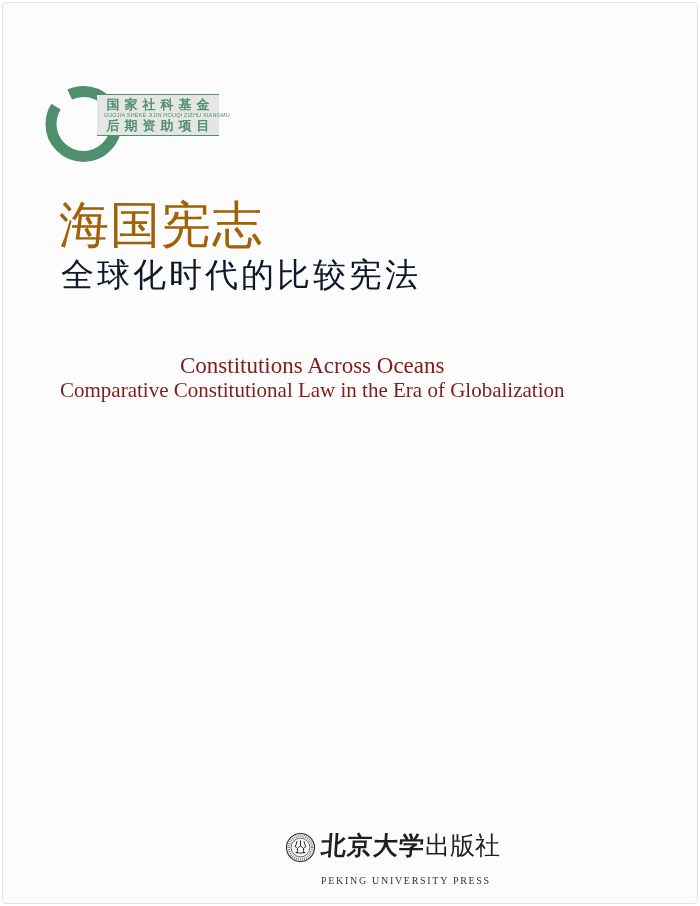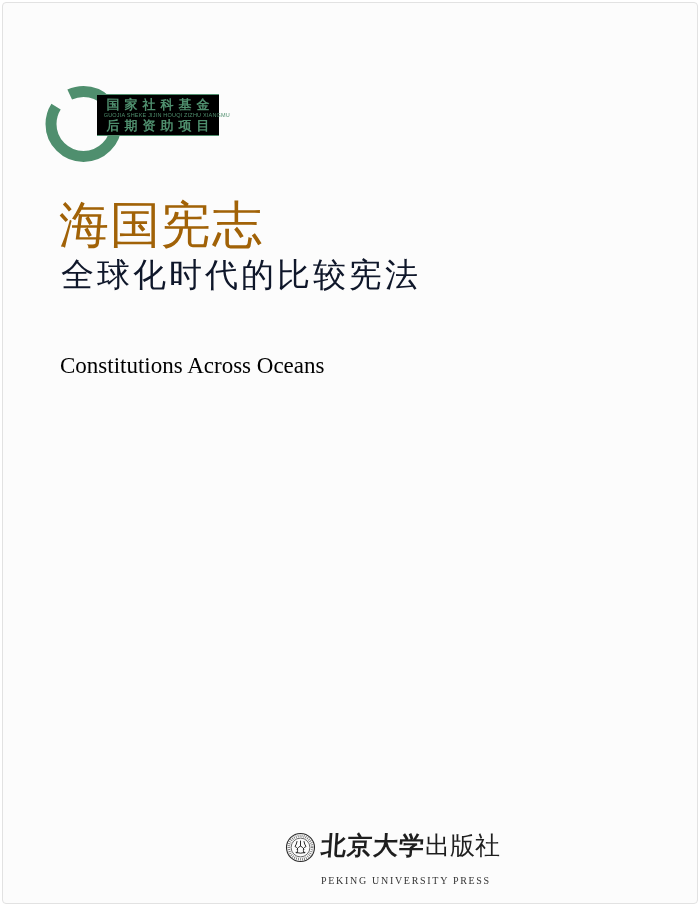--- a/index.html
+++ b/index.html
@@ -7,38 +7,38 @@
   body { width:700px; height:906px; position:relative;
          font-family:"Liberation Serif", serif; }
 
   .page { position:absolute; inset:2px; background:#fcfcfc;
           border:1px solid #e2e2e2; border-radius:4px; overflow:hidden; }
 
   
   .fund-logo { position:absolute; left:42px; top:82px; width:180px; height:80px; }
   .fund-ring { position:absolute; left:0; top:0; }
   .fund-text { position:absolute; left:52px; top:9px; width:122px;
-               background:#000000; border-top:1px solid #4f8f6e;
+               background:#e5e5e5; border-top:1px solid #4f8f6e;
                border-bottom:1px solid #4f8f6e; padding:3px 2px 2px 2px;
                text-align:center; color:#4f8f6e;
                font-family:"Liberation Sans", sans-serif; }
   .fund-line-cn { font-size:13px; font-weight:700; letter-spacing:5px;
                   text-indent:5px; line-height:14px; white-space:nowrap; }
   .fund-pinyin  { font-size:6px; letter-spacing:0.2px; line-height:7px;
                   white-space:nowrap; transform:scale(0.92);
                   transform-origin:center; }
 
   
   .main-title { position:absolute; left:56px; top:194px; font-size:50px;
                 line-height:56px; font-weight:400; letter-spacing:1px;
                 color:#a16207; }
   .sub-title  { position:absolute; left:58px; top:252px; font-size:33px;
                 line-height:40px; font-weight:400; letter-spacing:3px;
                 color:#0f172a; }
-  .en-title   { position:absolute; left:57px; top:350px; color:#000000;text-align:center; }
+  .en-title   { position:absolute; left:57px; top:350px; color:#7f1d1d;text-align:center; }
   .en-line1   { font-size:23px; line-height:25px; }
   .en-line2   { font-size:21px; line-height:24px; }
 
   
   .author { position:absolute; left:492px; top:459px; font-size:29px;
             color:#3a3a3a; white-space:nowrap; }
   .author .surname { margin-right:19px; }
   .author .given   { margin-right:37px; }
 
   
@@ -66,20 +66,21 @@
       <div class="fund-pinyin">GUOJIA SHEKE JIJIN HOUQI ZIZHU XIANGMU</div>
       <div class="fund-line-cn">后期资助项目</div>
     </div>
   </div>
 
   <h1 class="main-title">海国宪志</h1>
   <div class="sub-title">全球化时代的比较宪法</div>
 
   <div class="en-title">
     <div class="en-line1">Constitutions Across Oceans</div>
+    <div class="en-line2">Comparative Constitutional Law in the Era of Globalization</div>
   </div>
 
 
   <div class="publisher">
     <svg width="31" height="31" viewBox="0 0 31 31">
       <circle cx="15.5" cy="15.5" r="14" fill="none" stroke="#2b2b2b" stroke-width="1.1"></circle>
       <circle cx="15.5" cy="15.5" r="9.4" fill="none" stroke="#2b2b2b" stroke-width="0.7"></circle>
       <circle cx="15.5" cy="15.5" r="11.7" fill="none" stroke="#2b2b2b" stroke-width="2.6" stroke-dasharray="0.7 1.3" opacity="0.75"></circle>
       <path d="M12 9.5 q-0.5 3 -2 5 q1.5 0.5 2.5 2 q0.5 2 -0.5 4.5
                M15.5 9 v5 q-2 1 -3.5 3 M15.5 14 q2 1 3.5 3

